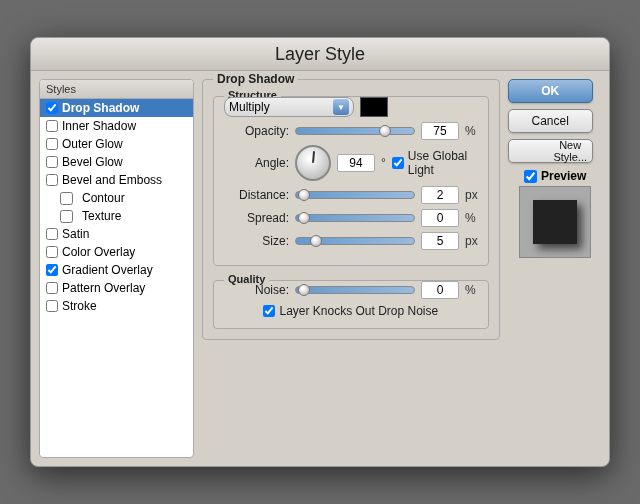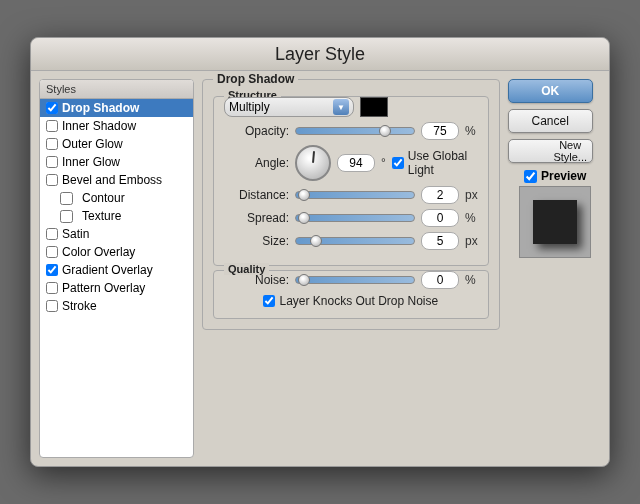--- a/index.html
+++ b/index.html
@@ -192,21 +192,21 @@
       position: absolute;
       top: -3px;
     }
     .num-input {
       width: 38px;
       height: 18px;
       border: 1px solid #aaa;
       background: #fff;
       text-align: center;
       font-size: 12px;
-      border-radius: 8px;
+      border-radius: 2px;
     }
     .unit-label {
       font-size: 12px;
       color: #333;
     }
     
     .angle-dial {
       width: 36px;
       height: 36px;
       border-radius: 50%;
@@ -355,21 +355,21 @@
         <span>Inner Shadow</span>
       </div>
 
       <div class="sidebar-item">
         <input type="checkbox" style="">
         <span>Outer Glow</span>
       </div>
 
       <div class="sidebar-item">
         <input type="checkbox" style="">
-        <span>Inner Glow</span>
+        <span>Bevel Glow</span>
       </div>
 
       <div class="sidebar-item">
         <input type="checkbox" style="">
         <span>Bevel and Emboss</span>
       </div>
 
       <div class="sidebar-subitem">
         <input type="checkbox" style="">
         <span>Contour</span>
@@ -465,21 +465,21 @@
           <div class="row">
             <span class="row-label">Size:</span>
             <div class="slider-track">
               <div class="slider-thumb" style="left: calc(15% - 4px);"></div>
             </div>
             <input type="text" class="num-input" value="5" style="">
             <span class="unit-label">px</span>
           </div>
         </div>
 
-        <div class="section-box" style="margin-top:4px;">
+        <div class="section-box" style="margin-top:14px;">
           <span class="section-label">Quality</span>
 
 
           <div class="row">
             <span class="row-label">Noise:</span>
             <div class="slider-track">
               <div class="slider-thumb" style="left:2px;"></div>
             </div>
             <input type="text" class="num-input" value="0" style="">
             <span class="unit-label">%</span>

